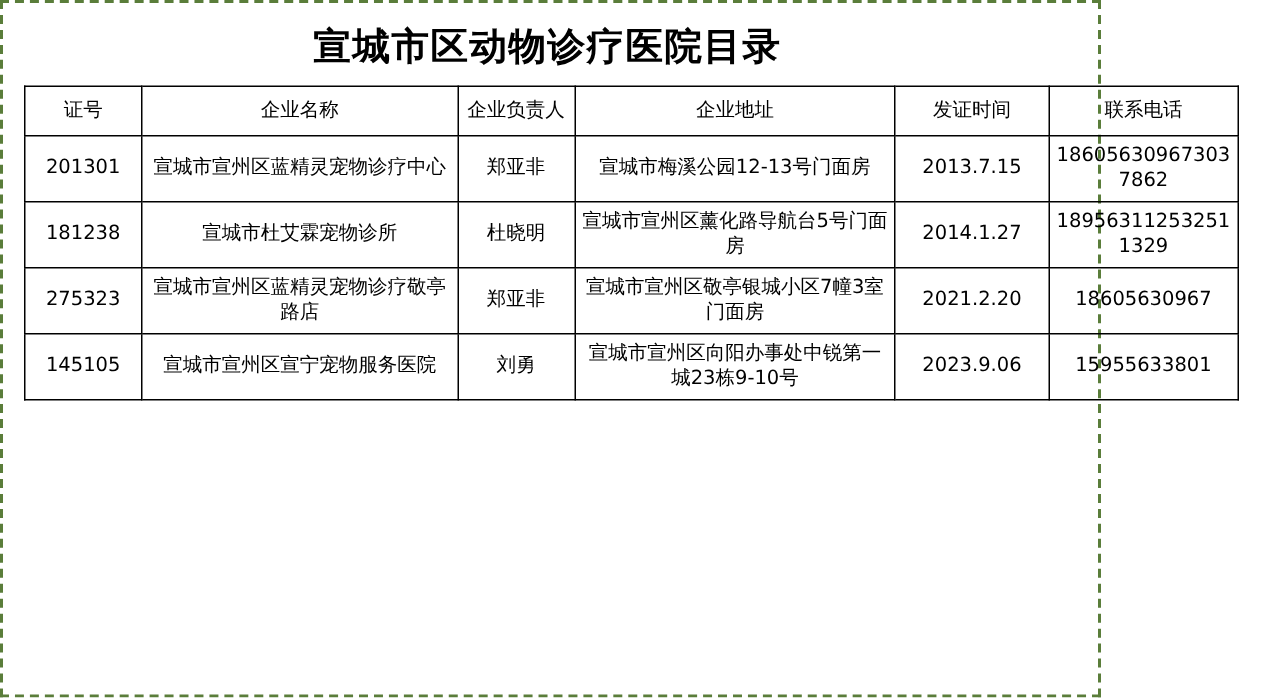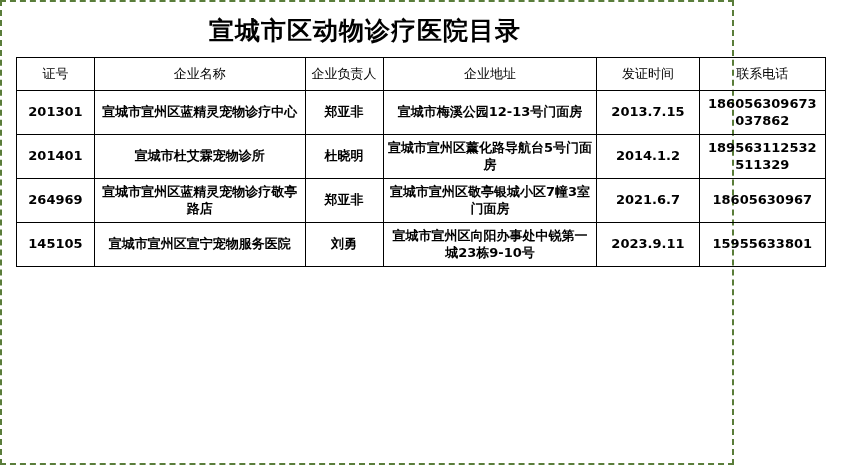--- a/index.html
+++ b/index.html
@@ -60,21 +60,21 @@
   td.c-name,
   td.c-addr {
     text-align: center;
   }
   .col-code  { width: 74px; }
   .col-name  { width: 200px; }
   .col-owner { width: 74px; }
   .col-addr  { width: 203px; }
   .col-date  { width: 97px; }
   .col-phone { width: 120px; }
-  tbody tr { height: 44px; font-weight: bold; }
+  tbody tr { height: 44px; }
 </style>
 </head>
 <body>
 
 <div class="page">
 
   <div class="doc-title">宣城市区动物诊疗医院目录</div>
 
   <table class="catalog">
     <colgroup>
@@ -98,39 +98,39 @@
     <tbody>
       <tr>
         <td class="c-code">201301</td>
         <td class="c-name">宣城市宣州区蓝精灵宠物诊疗中心</td>
         <td class="c-owner">郑亚非</td>
         <td class="c-addr">宣城市梅溪公园12-13号门面房</td>
         <td class="c-date">2013.7.15</td>
         <td class="c-phone">186056309673037862</td>
       </tr>
       <tr>
-        <td class="c-code">201401</td>
+        <td class="c-code">181238</td>
         <td class="c-name">宣城市杜艾霖宠物诊所</td>
         <td class="c-owner">杜晓明</td>
         <td class="c-addr">宣城市宣州区薰化路导航台5号门面房</td>
-        <td class="c-date">2014.1.2</td>
+        <td class="c-date">2014.1.27</td>
         <td class="c-phone">189563112532511329</td>
       </tr>
       <tr>
-        <td class="c-code">264969</td>
+        <td class="c-code">275323</td>
         <td class="c-name">宣城市宣州区蓝精灵宠物诊疗敬亭路店</td>
         <td class="c-owner">郑亚非</td>
         <td class="c-addr">宣城市宣州区敬亭银城小区7幢3室门面房</td>
-        <td class="c-date">2021.6.7</td>
+        <td class="c-date">2021.2.20</td>
         <td class="c-phone">18605630967</td>
       </tr>
       <tr>
         <td class="c-code">145105</td>
         <td class="c-name">宣城市宣州区宣宁宠物服务医院</td>
         <td class="c-owner">刘勇</td>
         <td class="c-addr">宣城市宣州区向阳办事处中锐第一城23栋9-10号</td>
-        <td class="c-date">2023.9.11</td>
+        <td class="c-date">2023.9.06</td>
         <td class="c-phone">15955633801</td>
       </tr>
     </tbody>
   </table>
 
 </div>
 
 </body></html>

